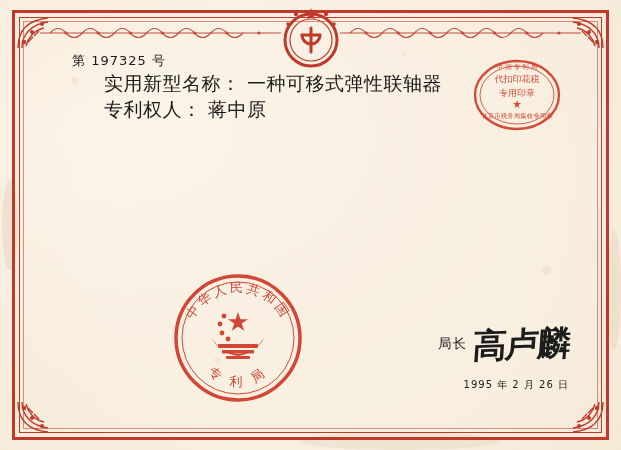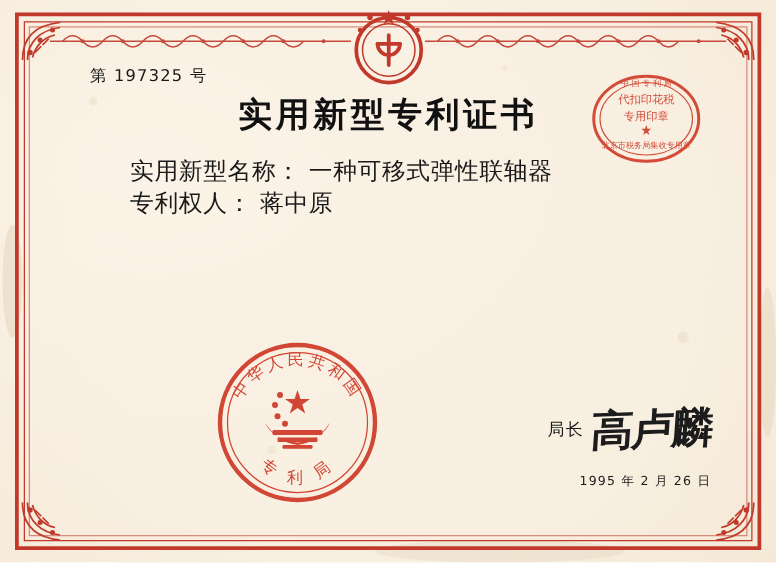--- a/index.html
+++ b/index.html
@@ -371,21 +371,20 @@
 
   <div class="content">
 
     <div class="doc-number-line">
       <span>第</span>
       <span class="num">197325</span>
       <span>号</span>
     </div>
 
 
-    <div class="title">实用新型专利证书</div>
 
     <div class="fields">
       <div class="field-row">
         <span class="field-label">实用新型名称：</span>
         <span class="field-value">一种可移式弹性联轴器</span>
       </div>
       <div class="field-row">
         <span class="field-label">专利权人：</span>
         <span class="field-value">蒋中原</span>
       </div>

